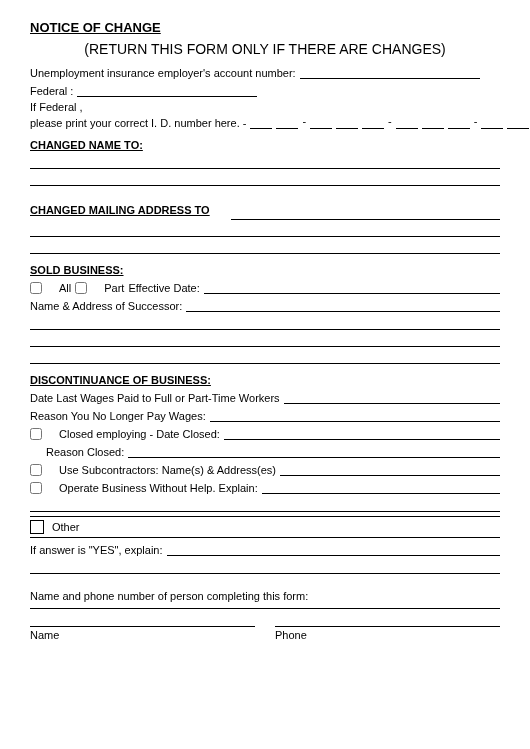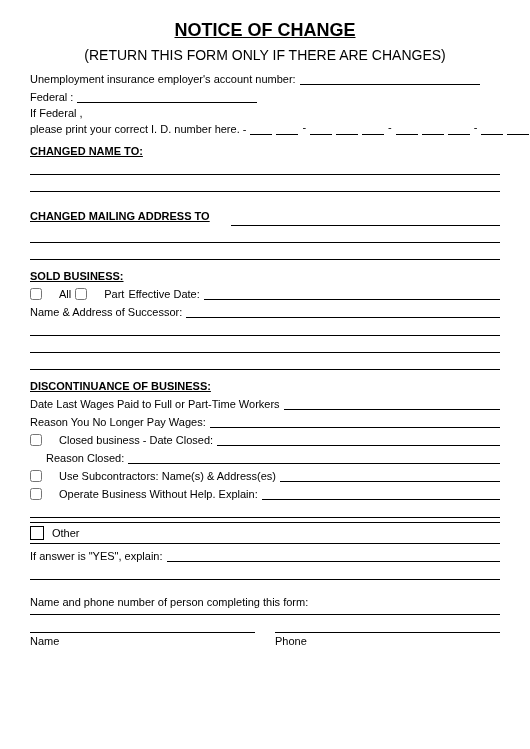--- a/index.html
+++ b/index.html
@@ -6,24 +6,23 @@
     body {
       background: #fff;
       font-family: Arial, sans-serif;
       font-size: 11px;
       color: #000;
       width: 530px;
       min-height: 749px;
       padding: 20px 30px;
     }
     .page-title {
-      text-align: center;
       font-weight: bold;
       text-decoration: underline;
-      font-size: 18px;
+      font-size: 13px;
       margin-bottom: 6px;
     }
     .page-subtitle {
       text-align: center;
       font-size: 14px;
       margin-bottom: 8px;
     }
     .form-row {
       display: flex;
       align-items: flex-end;
@@ -241,21 +240,21 @@
   </div>
 
   <div class="form-row">
     <span class="label-text">Reason You No Longer Pay Wages:</span>
     <input class="underline-field" type="text" style="">
   </div>
 
   <div class="form-row">
     <div class="checkbox-item">
       <input type="checkbox" style="">
-      <span>Closed business - Date Closed:</span>
+      <span>Closed employing - Date Closed:</span>
     </div>
     <input class="underline-field" type="text" style="">
   </div>
 
   <div class="form-row indent">
     <span class="label-text">Reason Closed:</span>
     <input class="underline-field" type="text" style="">
   </div>
 
   <div class="form-row">

